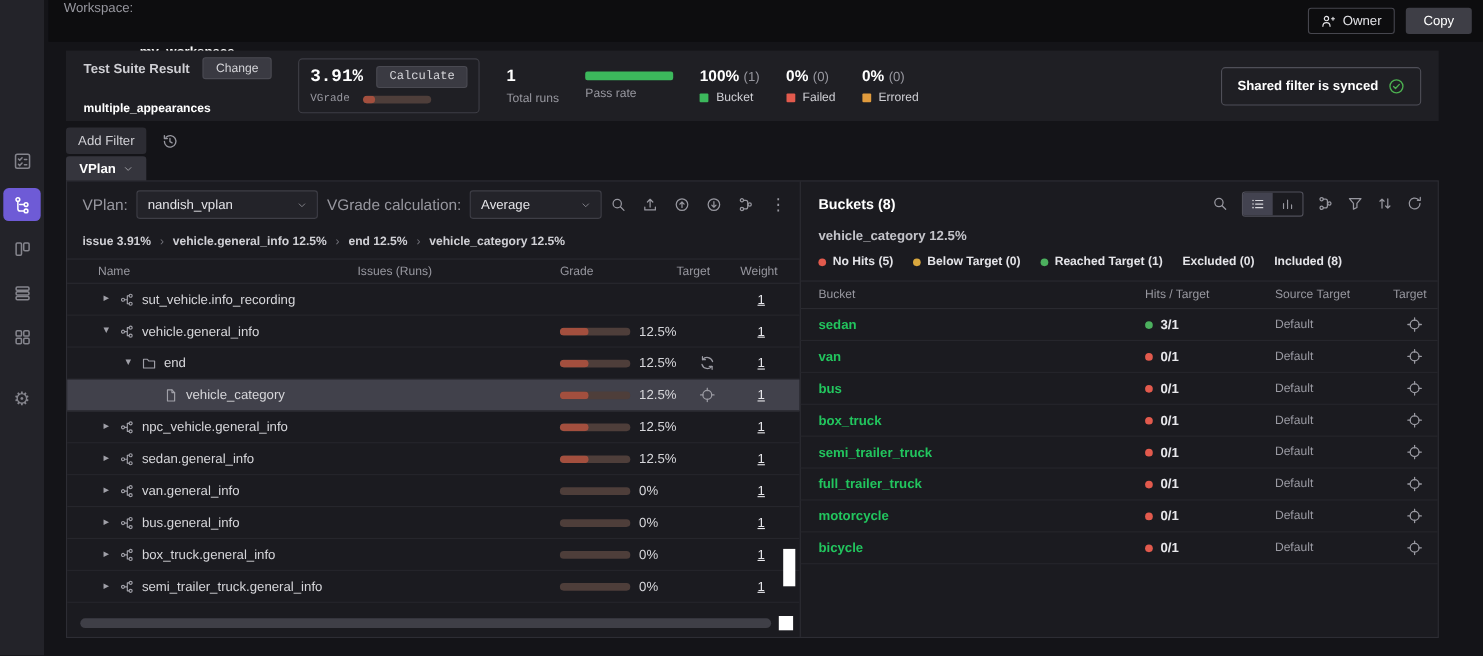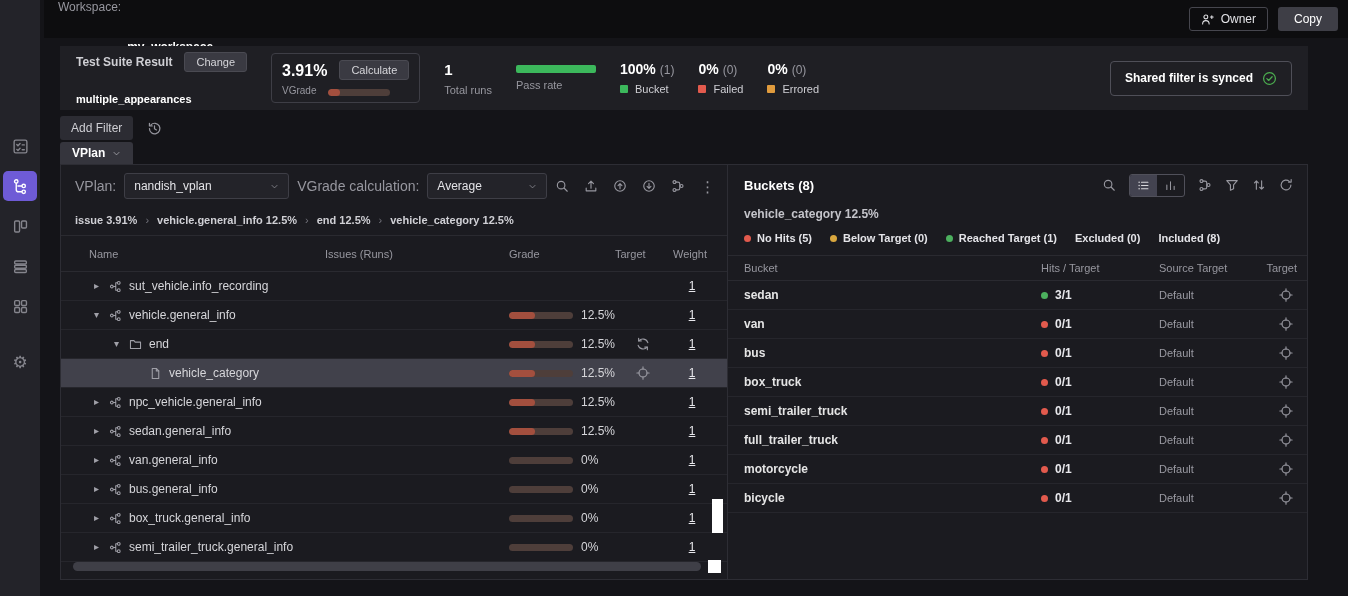--- a/index.html
+++ b/index.html
@@ -25,21 +25,21 @@
   .btn-fill { background: #3e3e46; border: none; color: #fff; border-radius: 3px; padding: 5px 16px; font-size: 12px; cursor: pointer; font-family: inherit; }
 
   
   .summary { position: absolute; left: 60px; top: 46px; width: 1248px; height: 64px; background: #1f1f24; display: flex; align-items: center; padding: 0 16px; gap: 24px; }
   .ts-block { display: flex; flex-direction: column; gap: 21px; }
   .ts-row1 { display: flex; align-items: center; gap: 12px; }
   .ts-title { font-weight: bold; color: #cfcfd4; font-size: 12px; }
   .btn-small { background: #3a3a42; color: #d6d6da; border-radius: 3px; padding: 3px 11px; font-size: 11px; border: 1px solid #4a4a52; cursor: pointer; font-family: inherit; }
   .suite-name { color: #fff; font-weight: bold; font-size: 11px; }
   .vgrade-box { border: 1px solid #3e3e46; border-radius: 4px; padding: 6px 10px; display: flex; flex-direction: column; gap: 5px; }
-  .vgrade-row { display: flex; align-items: flex-end; gap: 12px; }
+  .vgrade-row { display: flex; align-items: center; gap: 12px; font-family: Liberation Mono, monospace; }
   .vgrade-val { font-size: 16px; font-weight: bold; color: #fff; }
   .vgrade-label { font-size: 10px; color: #97979f; }
   .minibar { width: 62px; height: 7px; border-radius: 4px; background: #4e3e3a; overflow: hidden; }
   .minibar i { display: block; height: 100%; width: 18%; background: #a34f3e; border-radius: 4px; }
   .stat { display: flex; flex-direction: column; gap: 6px; }
   .stat-val { font-size: 15px; font-weight: bold; color: #fff; }
   .stat-label { font-size: 11px; color: #97979f; }
   .passrate-bar { width: 80px; height: 8px; border-radius: 2px; background: #3cb85c; }
   .pct-val { font-size: 14px; font-weight: bold; color: #fff; }
   .pct-count { font-size: 12px; color: #97979f; font-weight: normal; margin-left: 4px; }
@@ -71,21 +71,21 @@
   .lp-icons > span { cursor: pointer; display: flex; }
   .kebab { font-size: 15px; line-height: 1; }
 
   
   .breadcrumb { display: flex; align-items: center; padding: 7px 14px 9px; gap: 8px; font-size: 11px; font-weight: bold; color: #d0d0d5; white-space: nowrap; }
   .crumb { cursor: pointer; }
   .crumb:not(:last-of-type)::after { content: "›"; color: #73737b; margin-left: 8px; font-weight: normal; }
 
   
   .tree-header, .tree-row { display: grid; grid-template-columns: 1fr 200px 120px 56px 42px; align-items: center; padding-right: 14px; }
-  .tree-header { height: 37px; border-top: 1px solid #2a2a30; border-bottom: 1px solid #2a2a30; color: #97979f; font-size: 11px; }
+  .tree-header { height: 23px; border-top: 1px solid #2a2a30; border-bottom: 1px solid #2a2a30; color: #97979f; font-size: 11px; }
   .th-name { padding-left: 28px; }
   .th-issues { padding-left: 30px; }
   .th-grade { padding-left: 14px; }
   .th-weight { text-align: center; max-width: 38px; overflow: hidden; white-space: nowrap; }
   .tree-body { flex: 1; overflow: hidden; position: relative; }
   .tree-row { height: 29px; border-bottom: 1px solid #26262c; font-size: 12px; color: #d6d6da; cursor: pointer; }
   .tree-row.selected { background: #41414b; }
   .name-cell { display: flex; align-items: center; gap: 7px; padding-left: 30px; overflow: hidden; white-space: nowrap; }
   .name-cell.ind1 { padding-left: 50px; }
   .name-cell.ind2 { padding-left: 70px; }
@@ -121,21 +121,21 @@
   .red .dot { background: #e25a4d; }
   .yellow .dot { background: #d9a73e; }
   .green .dot { background: #4cb05e; }
   .leg-flag { cursor: pointer; }
 
   .bk-header, .bk-row { display: grid; grid-template-columns: 1fr 100px 120px 46px; align-items: center; padding-left: 16px; }
   .bk-header { height: 26px; border-top: 1px solid #2a2a30; border-bottom: 1px solid #2a2a30; color: #97979f; font-size: 11px; }
   .bk-src-h { padding-left: 18px; }
   .bk-tgt-h { text-align: right; padding-right: 10px; }
   .bk-row { height: 29px; border-bottom: 1px solid #26262c; cursor: pointer; }
-  .bk-name { font-weight: bold; color: #e5e5e5; font-size: 12px; }
+  .bk-name { font-weight: bold; color: #22c55e; font-size: 12px; }
   .bk-hits { display: flex; align-items: center; gap: 7px; font-weight: bold; color: #e8e8ec; font-size: 12px; }
   .bk-source { color: #9a9aa2; font-size: 11px; padding-left: 18px; }
   .bk-target { color: #9a9aa2; display: flex; justify-content: flex-end; padding-right: 14px; }
   .bk-target > span { cursor: pointer; display: flex; }
 </style>
 </head>
 <body>
 
 <div class="app">
 

